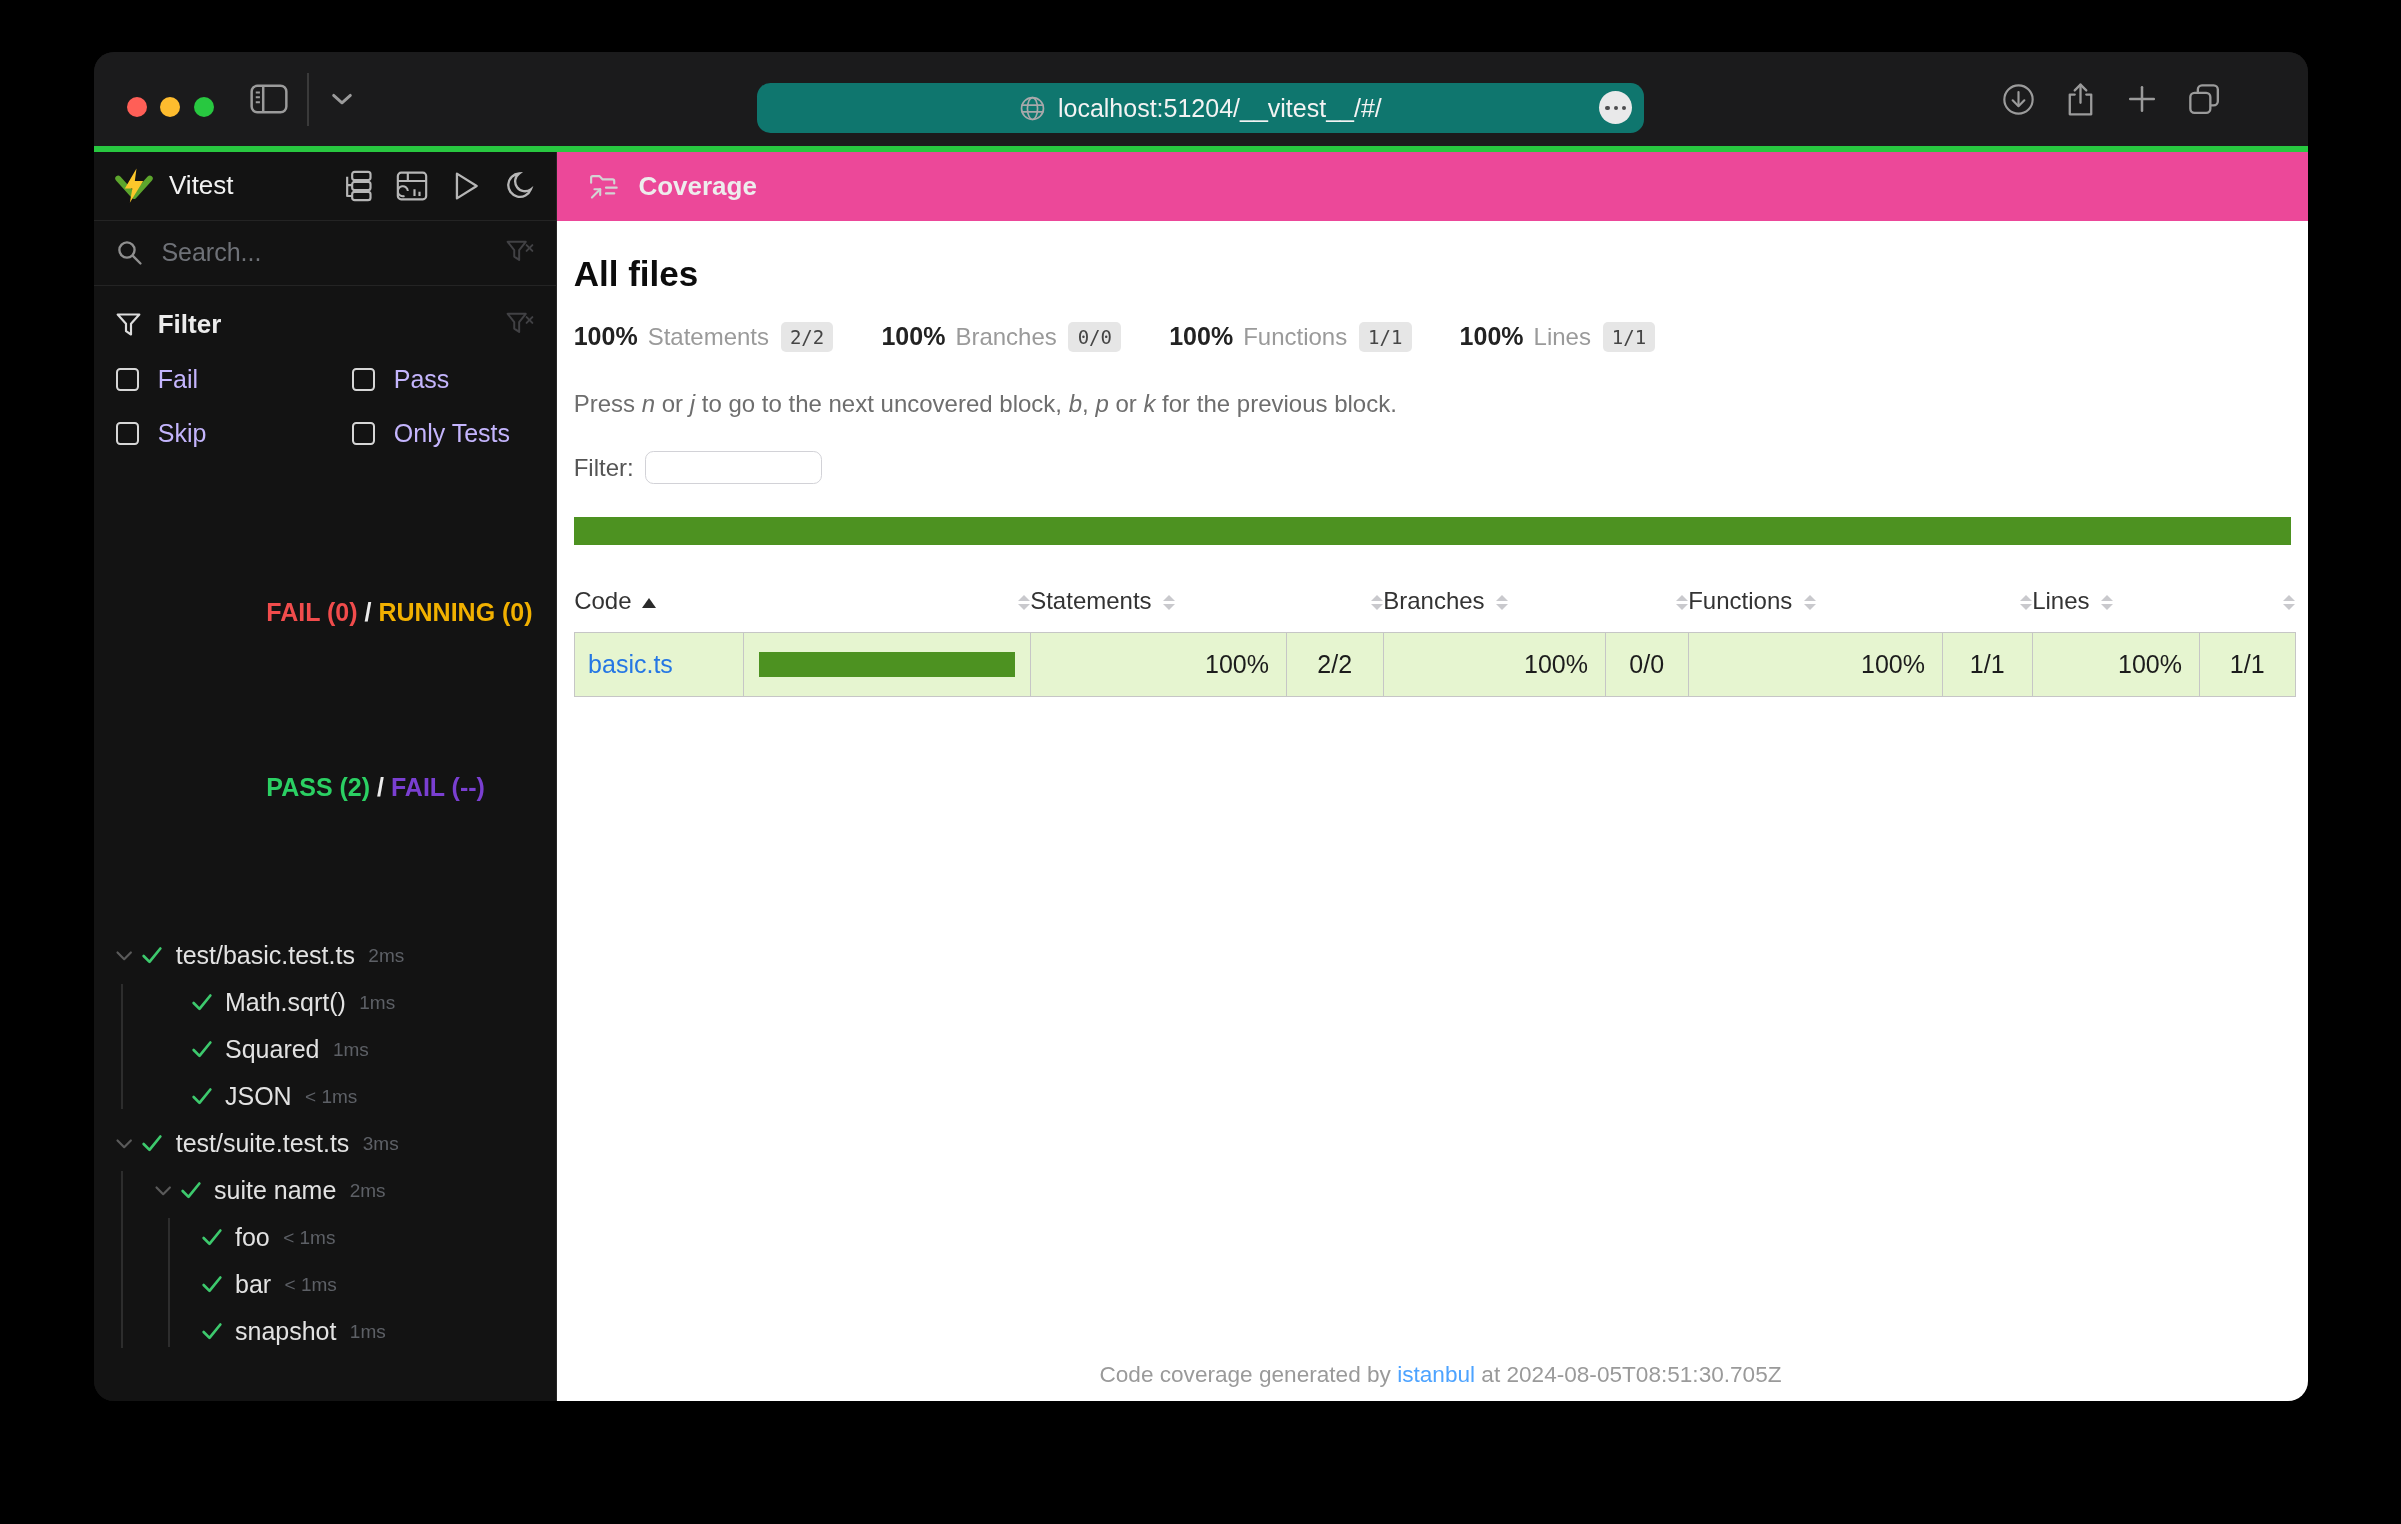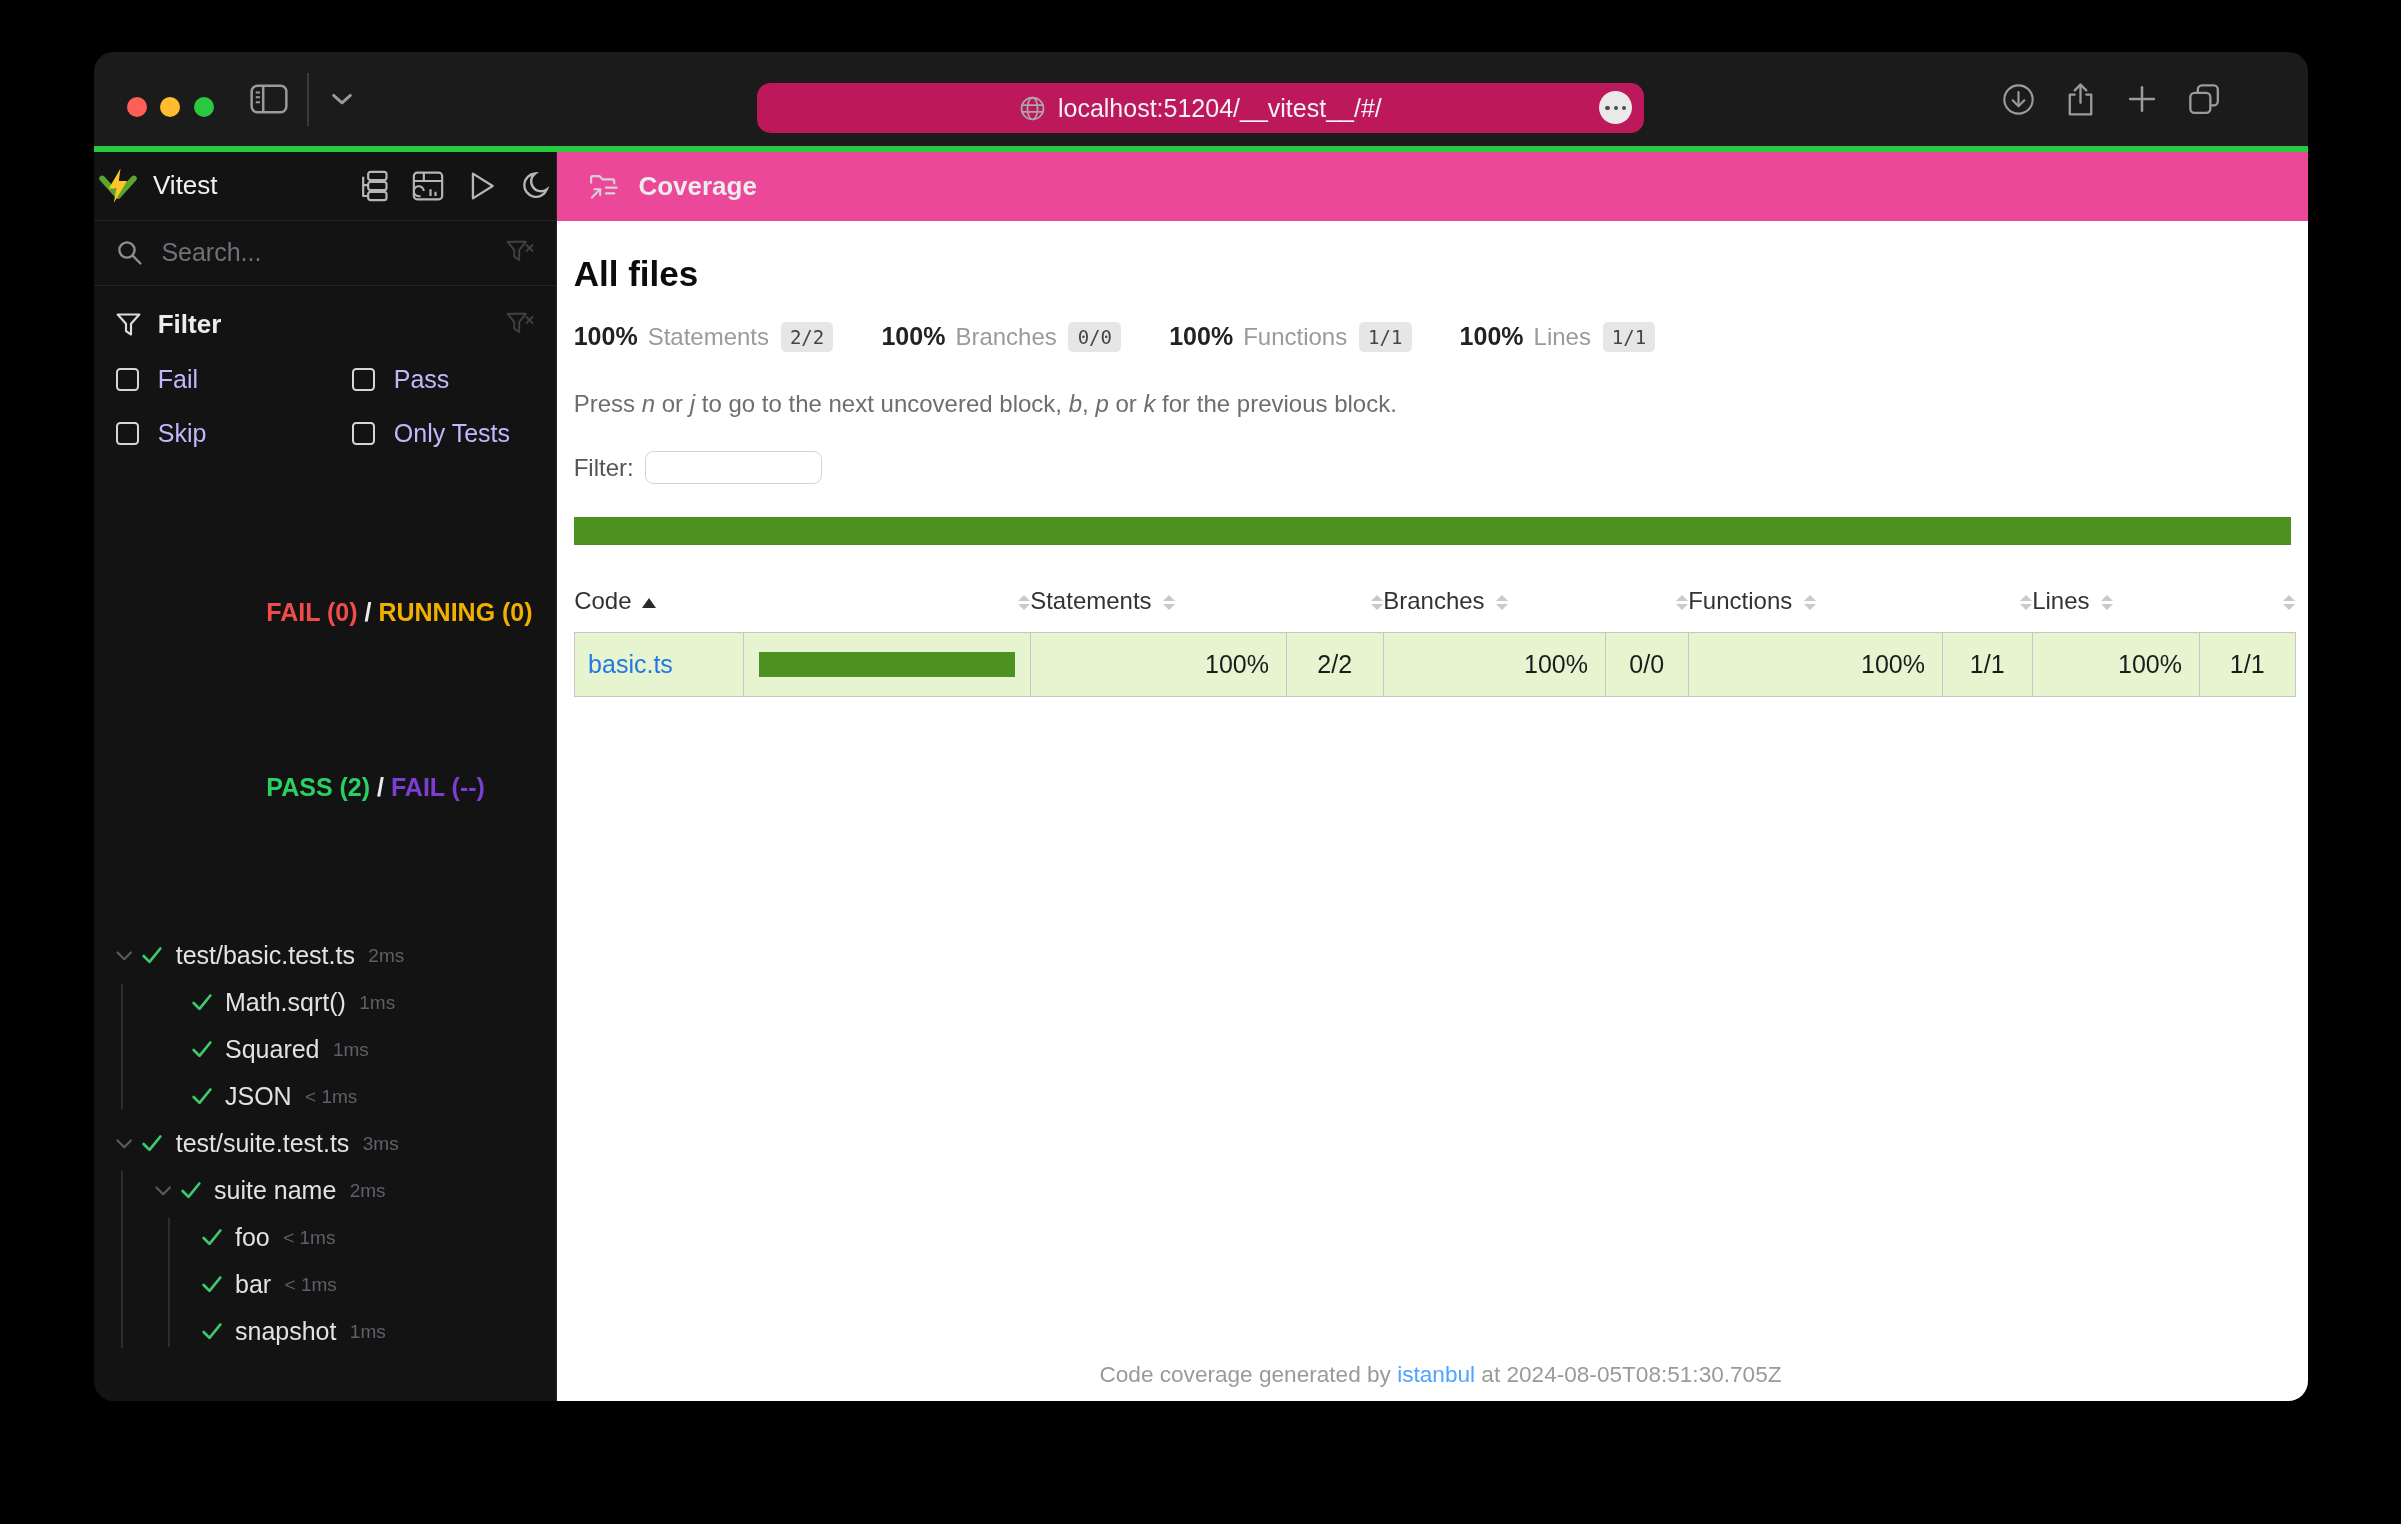--- a/index.html
+++ b/index.html
@@ -15,37 +15,37 @@
   .window{position:absolute; left:94px; top:52px; width:2214px; height:1349px;
     background:#161616; border-radius:20px; overflow:hidden; display:flex; flex-direction:column;}
 
   
   .chrome{height:94px; background:#1b1b1c; flex:0 0 auto; position:relative;}
   .traffic{position:absolute; left:33px; top:45px; display:flex; gap:13.4px;}
   .traffic span{width:20px; height:20px; border-radius:50%;}
   .t-red{background:var(--traffic-red);} .t-yellow{background:var(--traffic-yellow);} .t-green{background:var(--traffic-green);}
   .chrome-left-icons{position:absolute; left:155px; top:0; height:94px; display:flex; align-items:center; color:#9b9b9b;}
   .chrome-sep{width:1.7px; height:53px; background:#3a3a3a; margin:0 13.4px 0 18.4px;}
-  .urlbar{position:absolute; left:663px; top:31px; width:887px; height:50px; background:#be185d; border-radius:13.4px;
+  .urlbar{position:absolute; left:663px; top:31px; width:887px; height:50px; background:#0f766e; border-radius:13.4px;
     display:flex; align-items:center; justify-content:center; color:#fff;}
   .urlbar .globe{margin-right:11.7px; color:#a9a9ab; display:flex;}
   .url-text{font-size:25px; color:#f3f3f3;}
   .more-btn{position:absolute; right:11.7px; top:8.4px; width:33px; height:33px; border-radius:50%; background:#e9e9ea;
     display:flex; align-items:center; justify-content:center; gap:4.2px;}
   .more-btn i{width:4.2px; height:4.2px; border-radius:50%; background:#4c4c4e; display:block;}
   .chrome-right{position:absolute; right:84px; top:0; height:94px; display:flex; align-items:center; gap:22px; color:#9b9b9b;}
   .chrome-btn{display:flex; align-items:center; justify-content:center; width:40px; height:40px;}
   .progress-line{height:5.8px; background:var(--progress-green); flex:0 0 auto;}
 
   
   .app{flex:1; display:flex; min-height:0;}
 
   
   .sidebar{width:463px; flex:0 0 auto; background:#131313; border-right:1.7px solid #262626; display:flex; flex-direction:column; color:#dfdfdf;}
-  .sb-header{height:69px; flex:0 0 auto; display:flex; align-items:center; padding:0 4px; border-bottom:1.7px solid #242424;}
+  .sb-header{height:69px; flex:0 0 auto; display:flex; align-items:center; padding:0 20px; border-bottom:1.7px solid #242424;}
   .sb-title{margin-left:15px; font-size:26px; font-weight:500; color:#f2f2f2;}
   .sb-header .spacer{flex:1;}
   .sb-tools{display:flex; align-items:center; gap:22px; color:#b6b6b6;}
   .sb-tool{display:flex; align-items:center; justify-content:center; width:32px; height:32px;}
   .sb-search{height:65px; flex:0 0 auto; display:flex; align-items:center; padding:0 22px; border-bottom:1.7px solid #242424; gap:18.4px;}
   .sb-search input{flex:1; background:transparent; border:none; outline:none; font-size:25px; color:#e8e8e8; font-family:inherit;}
   .sb-search input::placeholder{color:#6f7278;}
   .dim-icon{color:#414144; display:flex;}
   .filter-panel{padding:23.4px 22px 5px; flex:0 0 auto;}
   .filter-title-row{display:flex; align-items:center; gap:16.7px; color:#ececec;}

